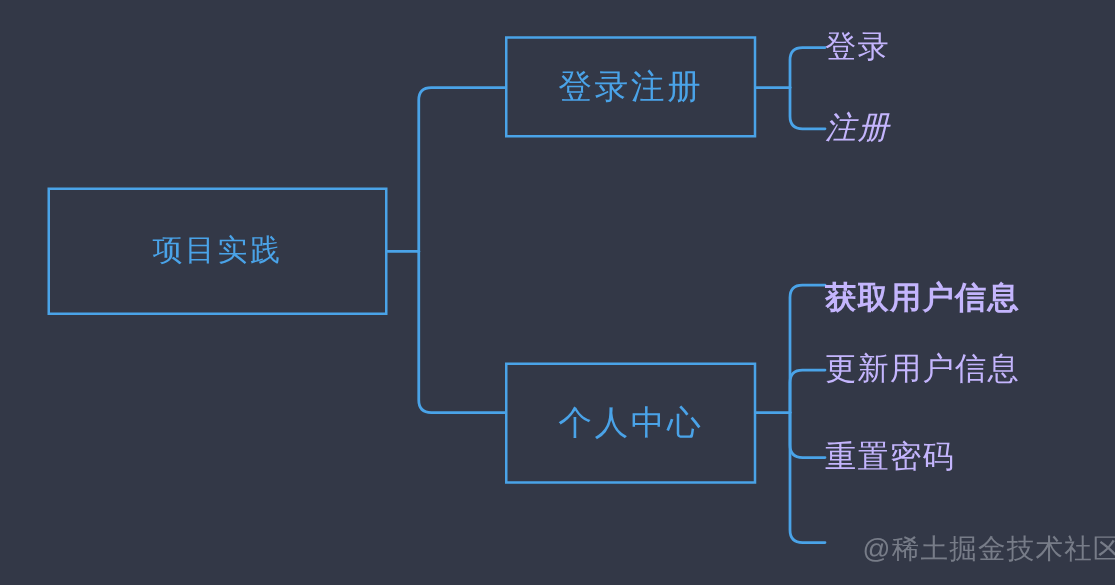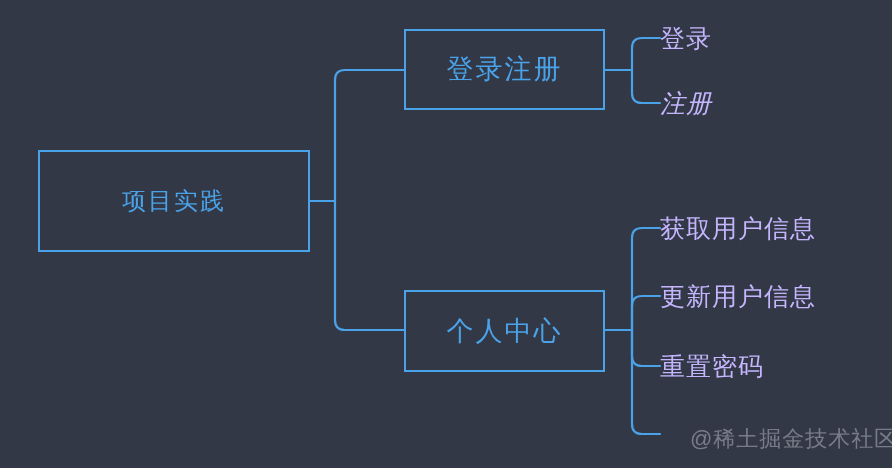--- a/index.html
+++ b/index.html
@@ -51,21 +51,21 @@
   #node-login {
     left: 404px;
     top: 29px;
     width: 201px;
     height: 81px;
   }
   #node-profile {
     left: 404px;
     top: 290px;
     width: 201px;
-    height: 82px;
+    height: 97px;
   }
   #node-login .node-label,
   #node-profile .node-label {
     font-size: 27px;
   }
   .leaf {
     position: absolute;
     color: #c4b5fd;
     font-size: 25px;
     letter-spacing: 1px;
@@ -116,21 +116,21 @@
   </div>
 
   <div class="node-box" id="node-profile">
     <span class="node-label">个人中心</span>
   </div>
 
   <div class="leaf" style="left:660px; top:38px;">登录</div>
 
   <div class="leaf" style="left:660px; top:103px;font-style:italic;">注册</div>
 
-  <div class="leaf" style="left:660px; top:228px;">获取用户信息</div>
+  <div class="leaf" style="left:660px; top:239px;font-weight:bold;">获取用户信息</div>
 
   <div class="leaf" style="left:660px; top:296px;">更新用户信息</div>
 
   <div class="leaf" style="left:660px; top:366px;">重置密码</div>
 
 
   <div id="watermark">@稀土掘金技术社区</div>
 
 </div>
 

